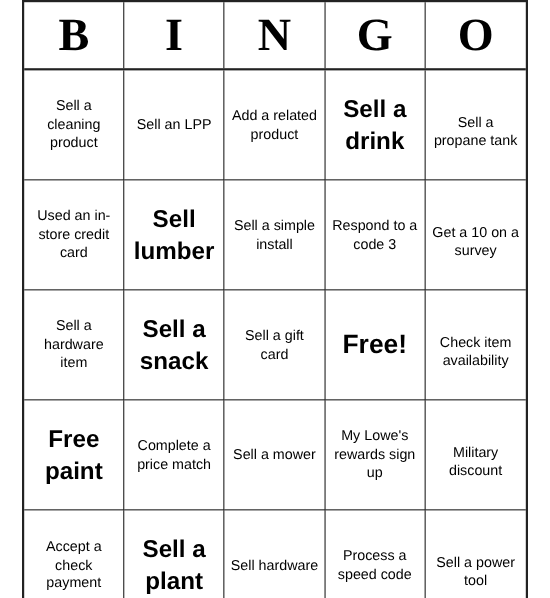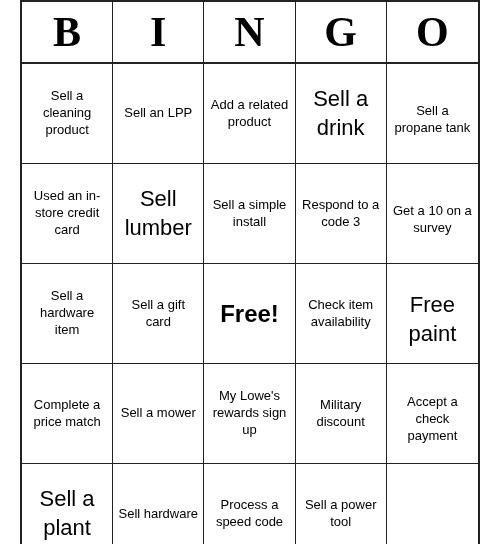--- a/index.html
+++ b/index.html
@@ -45,21 +45,21 @@
       justify-content: center;
       text-align: center;
       padding: 4px;
       font-size: 13px;
       line-height: 1.3;
     }
     .bingo-cell:nth-child(5n) { border-right: none; margin-top: 12px; }
     .bingo-cell:nth-child(n+21) { border-bottom: none; }
     .bingo-cell.large-text {
       font-size: 22px;
-      font-weight: normal;
+      font-weight: bold;
     }
     .bingo-cell.free {
       font-size: 24px;
       font-weight: bold;
     }
   </style>
 </head>
 <body>
 
 <div class="bingo-card">
@@ -97,20 +97,23 @@
       </div>
       <div class="bingo-cell">
         <span>Respond to a code 3</span>
       </div>
       <div class="bingo-cell">
         <span>Get a 10 on a survey</span>
       </div>
       <div class="bingo-cell">
         <span>Sell a hardware item</span>
       </div>
+      <div class="bingo-cell large-text">
+        <span>Sell a snack</span>
+      </div>
       <div class="bingo-cell">
         <span>Sell a gift card</span>
       </div>
       <div class="bingo-cell free">
         <span>Free!</span>
       </div>
       <div class="bingo-cell">
         <span>Check item availability</span>
       </div>
       <div class="bingo-cell large-text">

